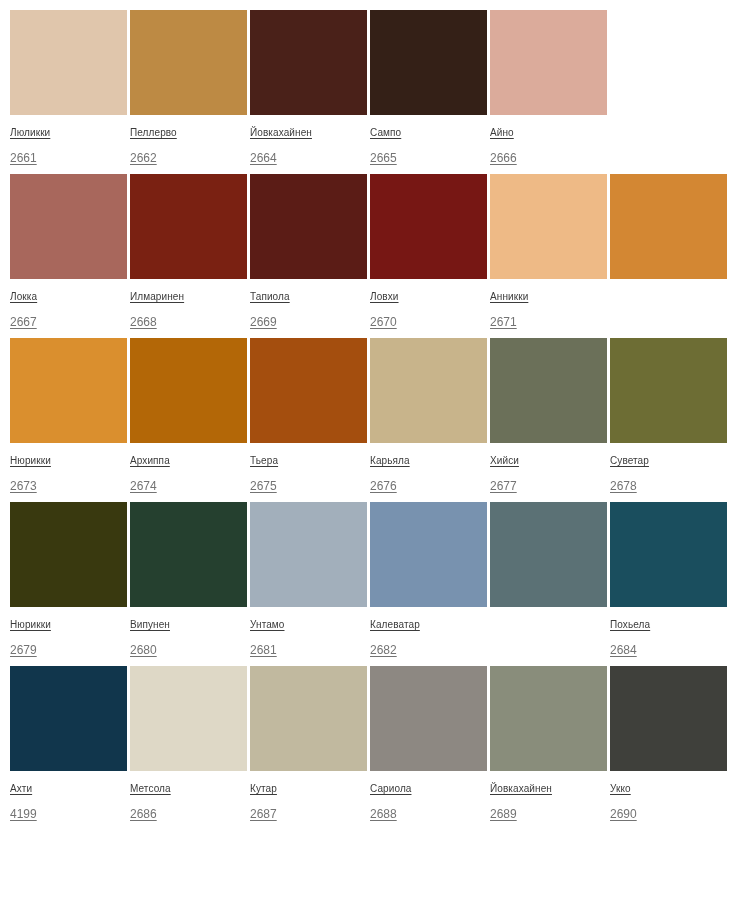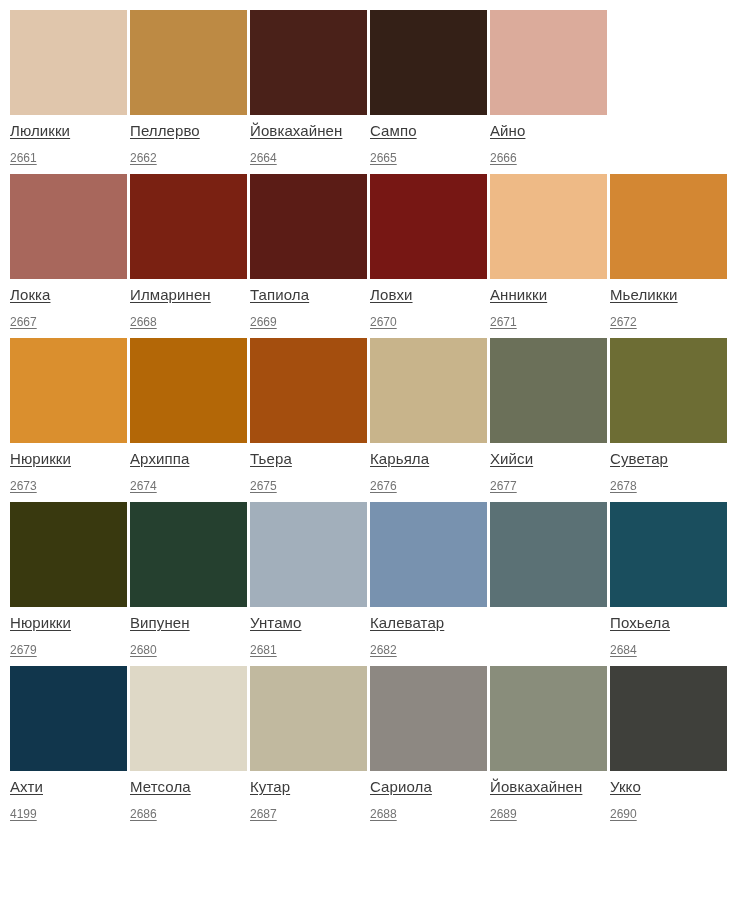--- a/index.html
+++ b/index.html
@@ -34,21 +34,21 @@
     width: 117px;
     height: 105px;
     display: block;
   }
   .swatch-meta {
     padding-top: 8px;
     line-height: 1;
   }
   .swatch-name {
     display: inline-block;
-    font-size: 15px;
+    font-size: 10px;
     color: #3b3b3b;
     text-decoration: underline;
     text-underline-offset: 2px;
     letter-spacing: 0.1px;
     white-space: nowrap;
     cursor: pointer;
   }
   .swatch-code-wrap {
     margin-top: 10px;
     line-height: 1;
@@ -104,21 +104,20 @@
       <div class="swatch-cell">
         <div class="swatch-chip" style="background-color: rgb(119, 23, 20);"></div>
         <div class="swatch-meta"><a class="swatch-name">Ловхи</a><div class="swatch-code-wrap"><a class="swatch-code">2670</a></div></div>
       </div>
       <div class="swatch-cell">
         <div class="swatch-chip" style="background-color: rgb(238, 186, 134);"></div>
         <div class="swatch-meta"><a class="swatch-name">Анникки</a><div class="swatch-code-wrap"><a class="swatch-code">2671</a></div></div>
       </div>
       <div class="swatch-cell">
         <div class="swatch-chip" style="background-color: rgb(211, 135, 51);"></div>
-        <div class="swatch-meta"><a class="swatch-name">Мьеликки</a><div class="swatch-code-wrap"><a class="swatch-code">2672</a></div></div>
       </div>
     </div>
     <div class="palette-row">
       <div class="swatch-cell">
         <div class="swatch-chip" style="background-color: rgb(218, 143, 46);"></div>
         <div class="swatch-meta"><a class="swatch-name">Нюрикки</a><div class="swatch-code-wrap"><a class="swatch-code">2673</a></div></div>
       </div>
       <div class="swatch-cell">
         <div class="swatch-chip" style="background-color: rgb(179, 103, 7);"></div>
         <div class="swatch-meta"><a class="swatch-name">Архиппа</a><div class="swatch-code-wrap"><a class="swatch-code">2674</a></div></div>

